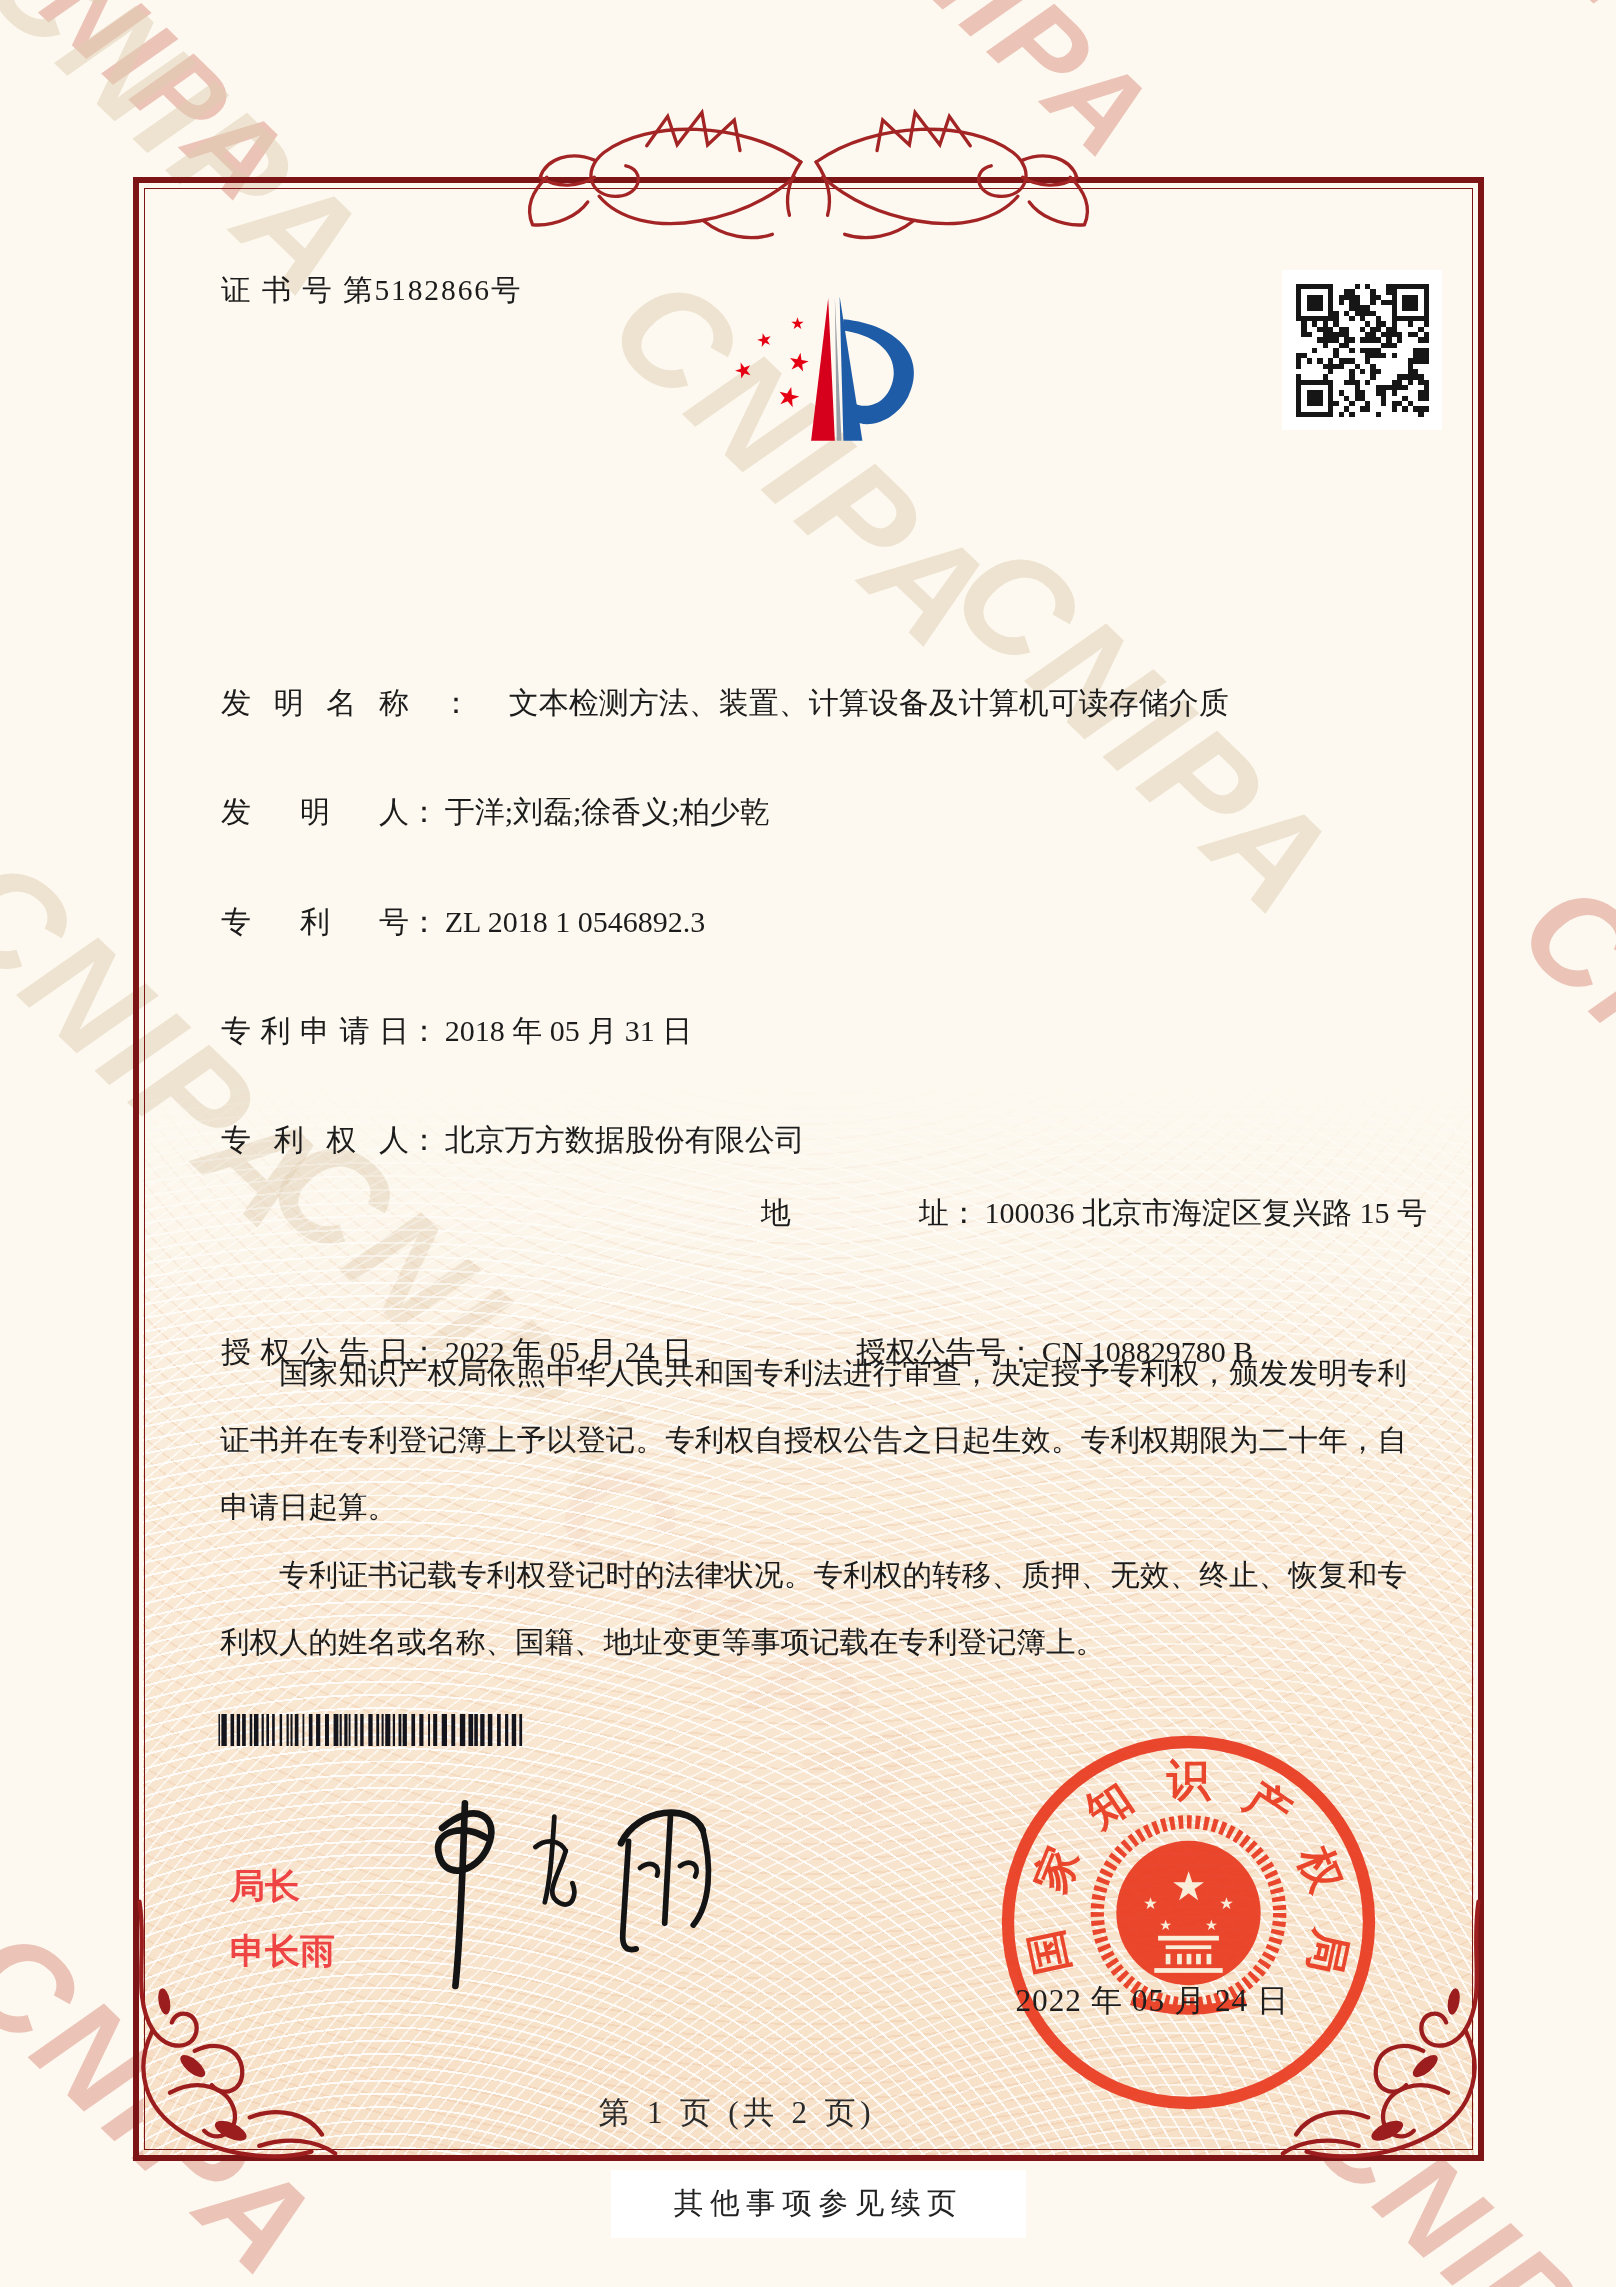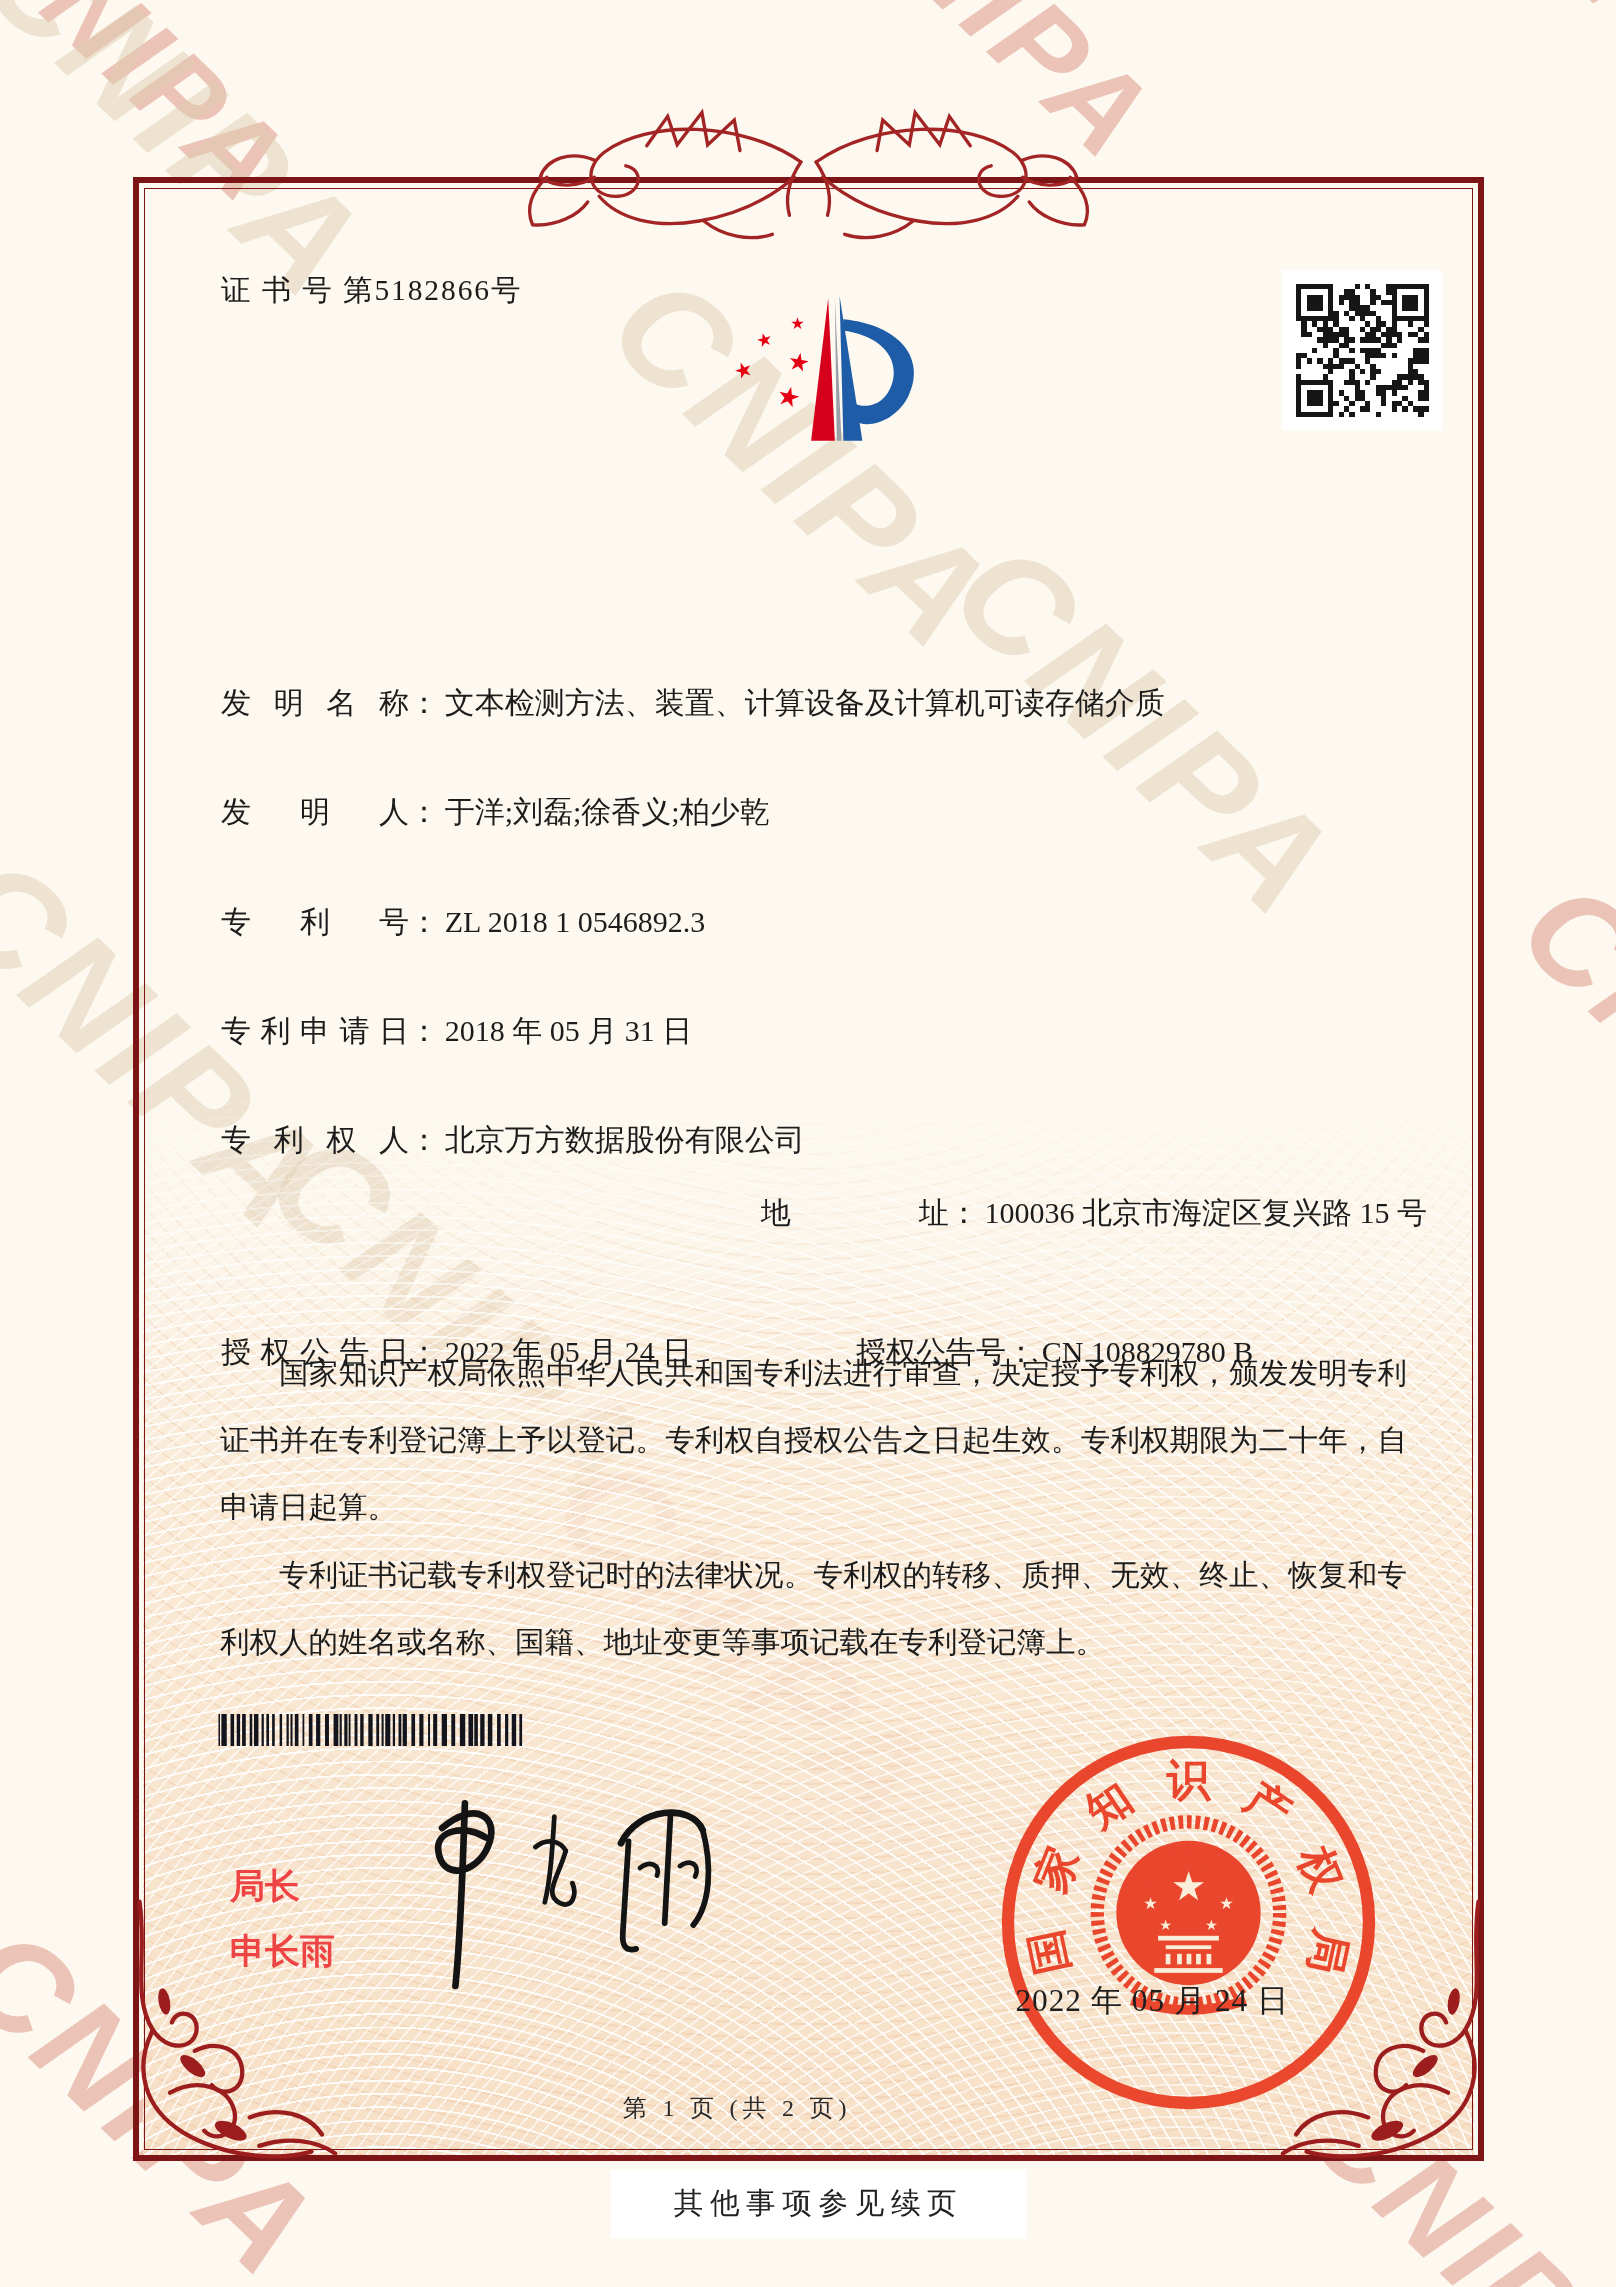--- a/index.html
+++ b/index.html
@@ -52,21 +52,21 @@
              line-height:67px;text-align:justify;}
   .body-text p{margin:1px;text-indent:2em;}
 
   
   .barcode{position:absolute;left:217px;top:1714px;}
   .signer{position:absolute;left:230px;top:1853px;font-family:"Liberation Sans","DejaVu Sans",sans-serif;
           font-weight:600;font-size:35px;line-height:65px;color:#ef4444;}
   .signature{position:absolute;left:385px;top:1788px;}
   .seal{position:absolute;left:989px;top:1723px;}
   .page-num{position:absolute;left:0;right:143px;top:2092px;text-align:center;
-            font-size:24px;letter-spacing:4.8px;color:#2a2a2a;}
+            font-size:31px;letter-spacing:4.8px;color:#2a2a2a;}
   .bottom-band{position:absolute;left:611px;top:2170px;width:415px;height:68px;background:#fff;
                display:flex;align-items:center;justify-content:center;}
   .bottom-band span{font-size:29.5px;letter-spacing:6.7px;color:#222;}
 </style>
 </head>
 <body>
 
 <div class="page">
 
   <div class="wm pink" style="left:-52px;top:-14.3px;font-size:114px;">CNIPA</div>
@@ -457,21 +457,21 @@
         <rect x="5" y="24" width="1" height="1"></rect>
         <rect x="6" y="24" width="1" height="1"></rect>
         <rect x="8" y="24" width="1" height="1"></rect>
         <rect x="10" y="24" width="1" height="1"></rect>
         <rect x="15" y="24" width="1" height="1"></rect>
         <rect x="23" y="24" width="1" height="1"></rect>
       </svg>
   </div>
 
 
-  <div class="field-row" style="top:683px;">
+  <div class="field-row" style="top:683px;gap:32px;">
     <span class="f-label">发明名称</span>
       <span class="f-colon">：</span>
     <span class="f-value" style="white-space:normal;">文本检测方法、装置、计算设备及计算机可读存储介质</span>
   </div>
   <div class="field-row" style="top:792px;">
     <span class="f-label">发明人</span>
       <span class="f-colon">：</span>
     <span class="f-value">于洋;刘磊;徐香义;柏少乾</span>
   </div>
   <div class="field-row" style="top:902px;">

